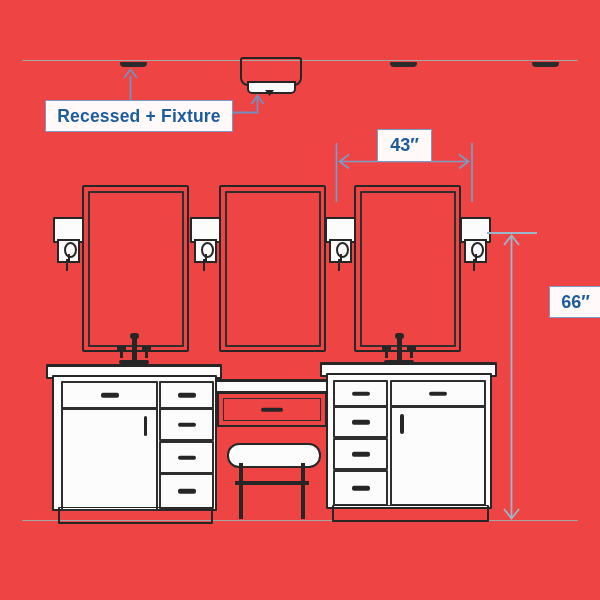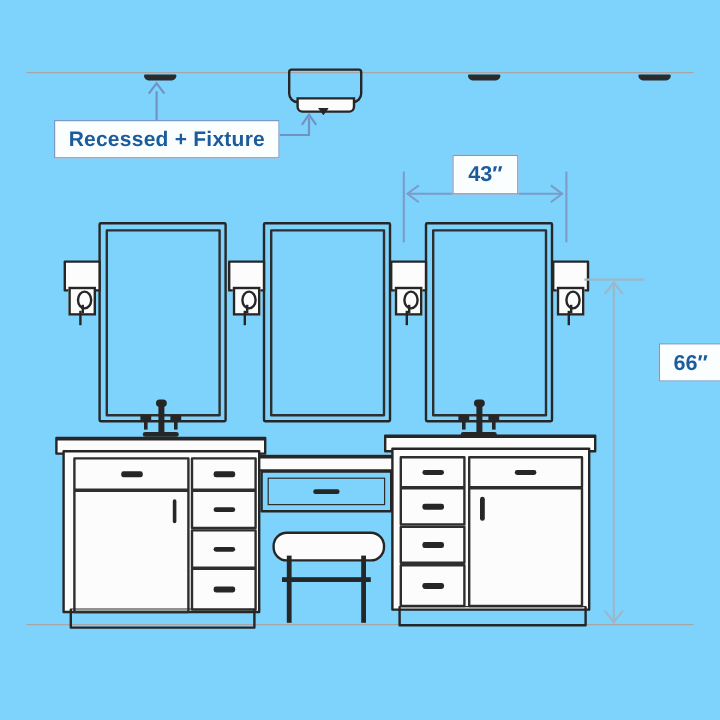--- a/index.html
+++ b/index.html
@@ -1,18 +1,18 @@
 <!DOCTYPE html>
 <html><head>
 <meta charset="utf-8">
 <style>
   html,body{margin:0;padding:0;background:#e9e9e9;}
   .canvas{
     position:relative;width:600px;height:600px;margin:0 auto;
-    background:#7dd3fc;overflow:hidden;
+    background:#ef4444;overflow:hidden;
     font-family:"Liberation Sans",sans-serif;
   }
   
   .hairline{position:absolute;height:0;border-top:1.5px solid #a6a6a6;}
   .rlight{position:absolute;width:27px;height:5px;background:#2b2b2b;
           border-radius:2px 2px 7px 7px;}
   .fix-body{position:absolute;left:240px;top:57px;width:58px;height:25px;
             border:2.5px solid #262626;border-radius:3px 3px 8px 8px;}
   .fix-tier{position:absolute;left:247px;top:81px;width:45px;height:9px;
             border:2px solid #262626;border-radius:0 0 5px 5px;background:#fcfcfc;}

